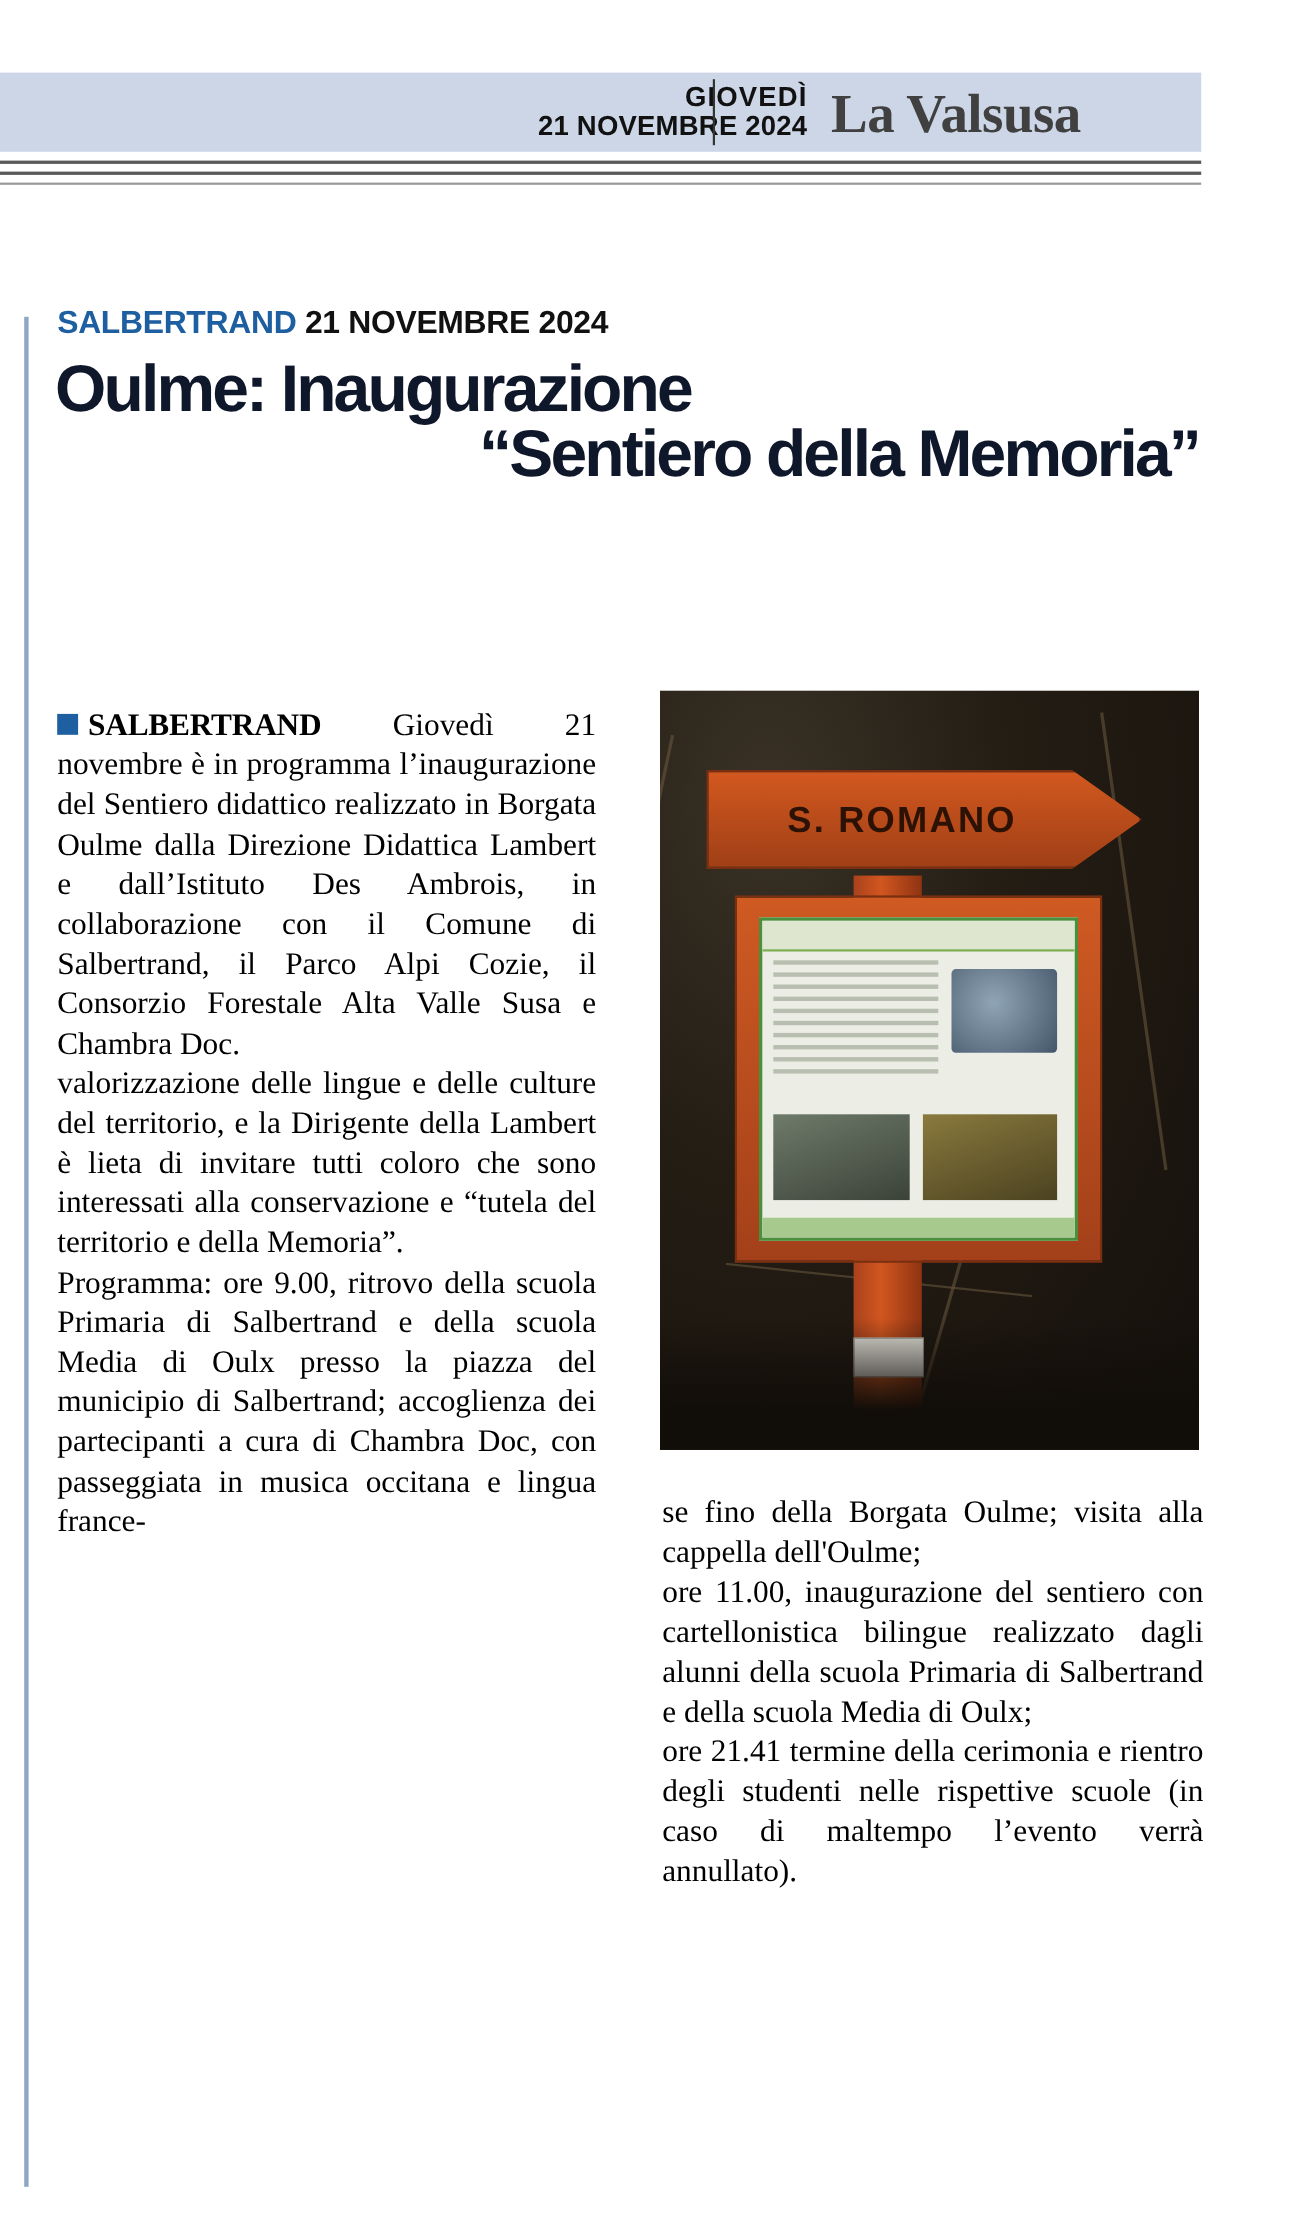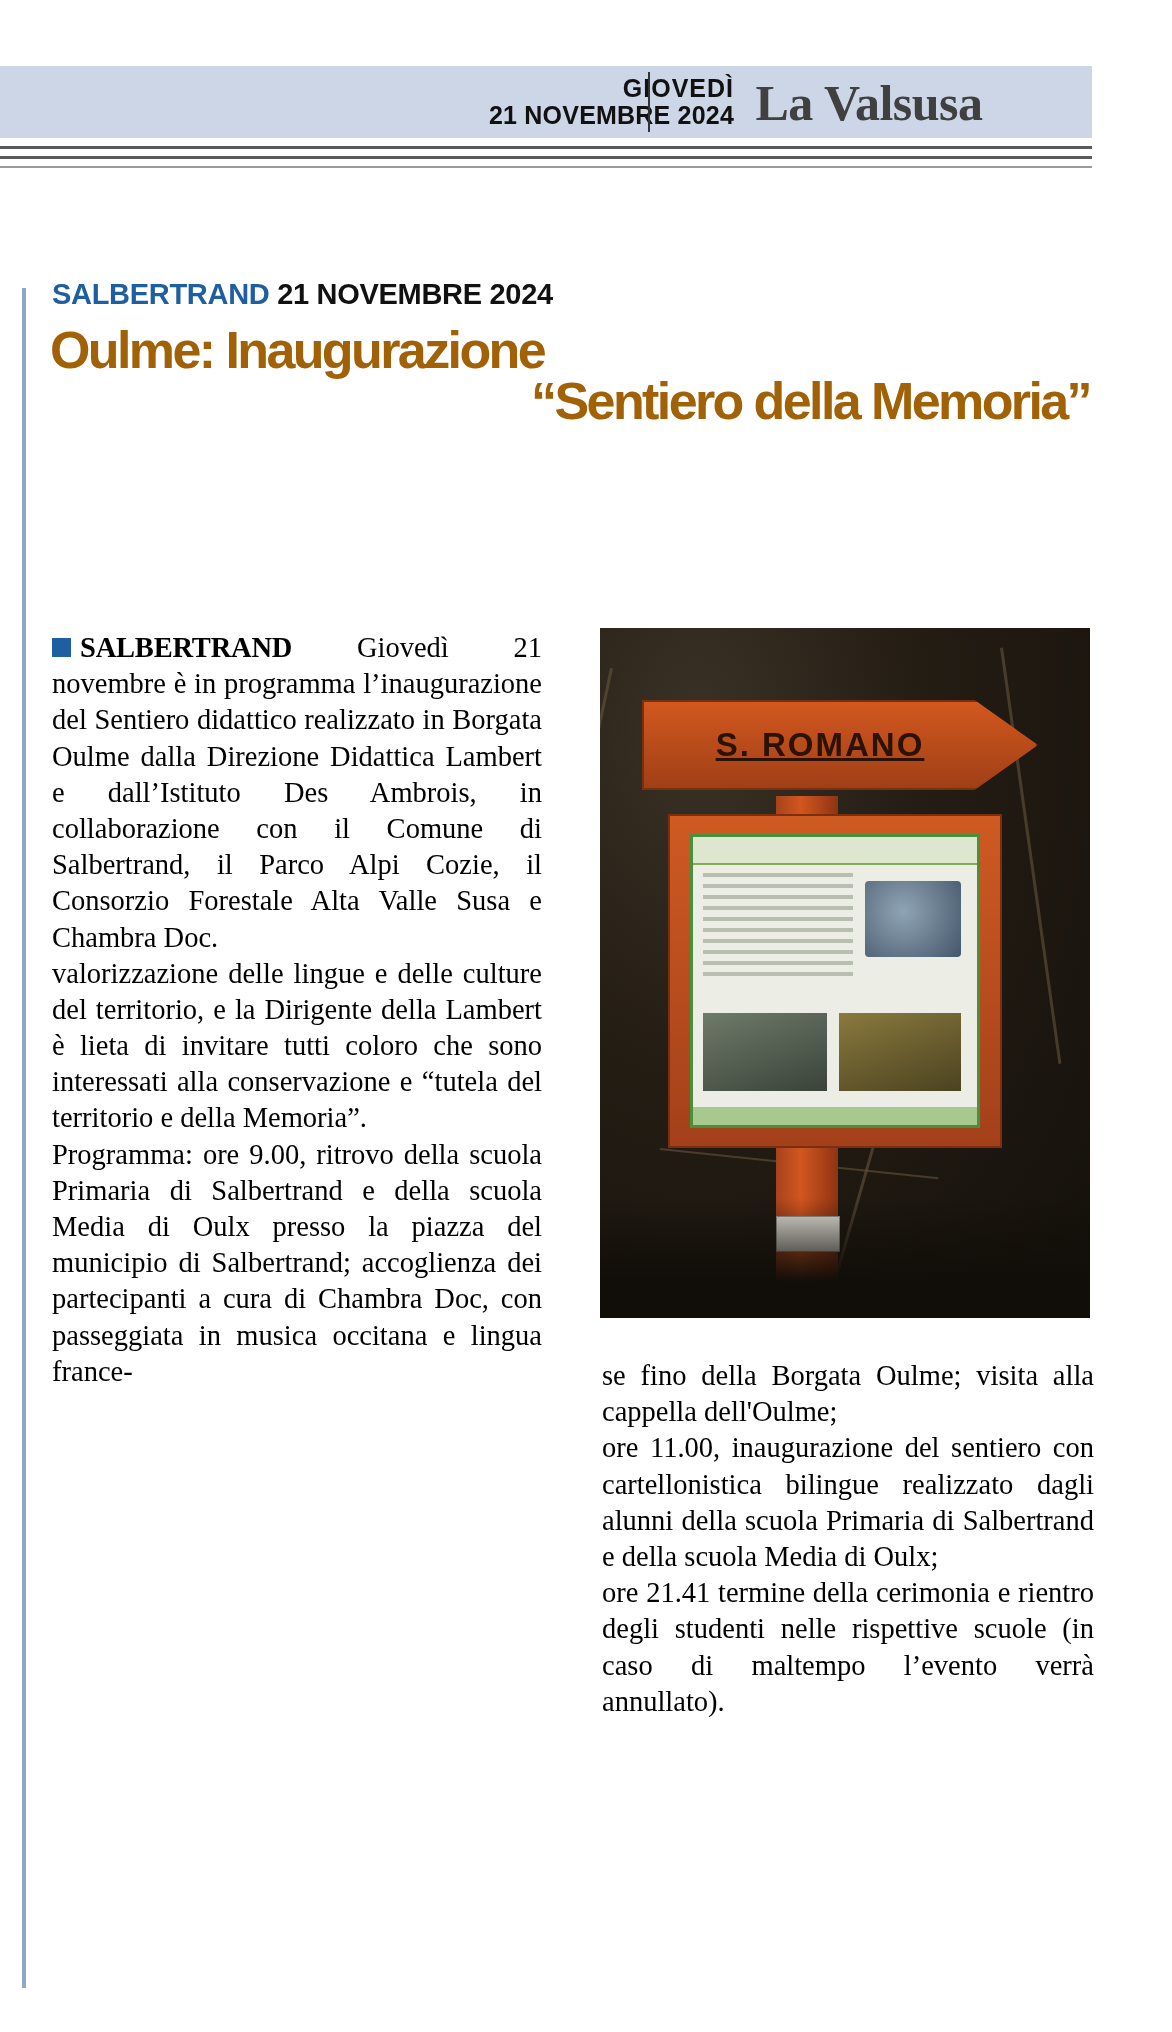--- a/index.html
+++ b/index.html
@@ -101,46 +101,46 @@
     margin-left: 22px;
     line-height: 1;
     white-space: nowrap;
   }
   .kicker .place { color: #1d5fa0; }
   .kicker .kdate { color: #111; font-weight: bold; }
 
   .headline {
     font-family: "Liberation Sans", sans-serif;
     font-weight: bold;
-    font-size: 52px;
+    font-size: 60px;
     line-height: 0.98;
     letter-spacing: -2.6px;
     margin-left: 20px;
     margin-top: 16px;
-    color: #a16207;
+    color: #0f172a;
   }
   .headline .l2 { display: block; text-align: right; }
 
   
   .cols {
     position: absolute;
     left: 52px;
     top: 630px;
     width: 1040px;
   }
   .col {
     position: absolute;
     width: 490px;
     font-family: "Liberation Serif", serif;
     font-size: 28.5px;
     line-height: 1.27;
     text-align: justify;
     color: #000;
   }
-  .col-left { left: 0; top: 0; }
+  .col-left { left: 0; top: 12px; }
   .col-right { left: 550px; top: 728px; width: 492px; }
 
   .col p { margin: 0; }
   .square {
     display: inline-block;
     width: 19px;
     height: 19px;
     background: #1d5fa0;
     margin-right: 9px;
     position: relative;
@@ -238,21 +238,20 @@
     align-items: center;
     justify-content: center;
   }
   .arrow-text {
     font-family: "Liberation Sans", sans-serif;
     font-weight: bold;
     font-size: 33px;
     letter-spacing: 2px;
     color: #2b1205;
     padding-right: 40px;
-    text-decoration: underline;
   }
   .small-plate {
     position: absolute;
     left: 176px; top: 588px;
     width: 62px; height: 34px;
     background: #e8e8e0;
     border: 1px solid #9a9a90;
   }
   .ground {
     position: absolute;

